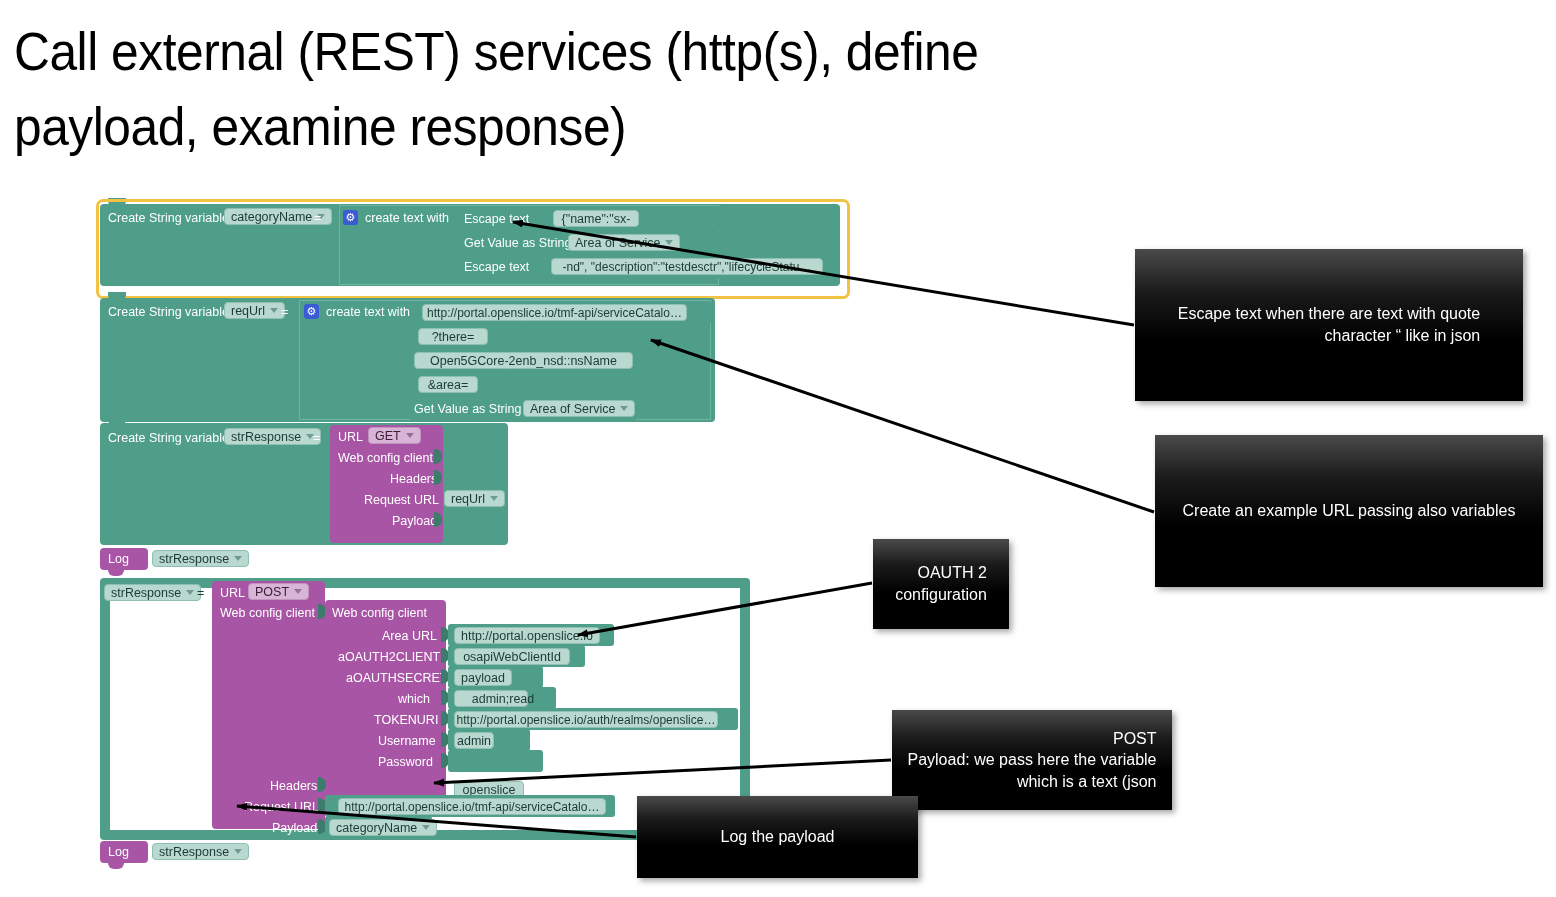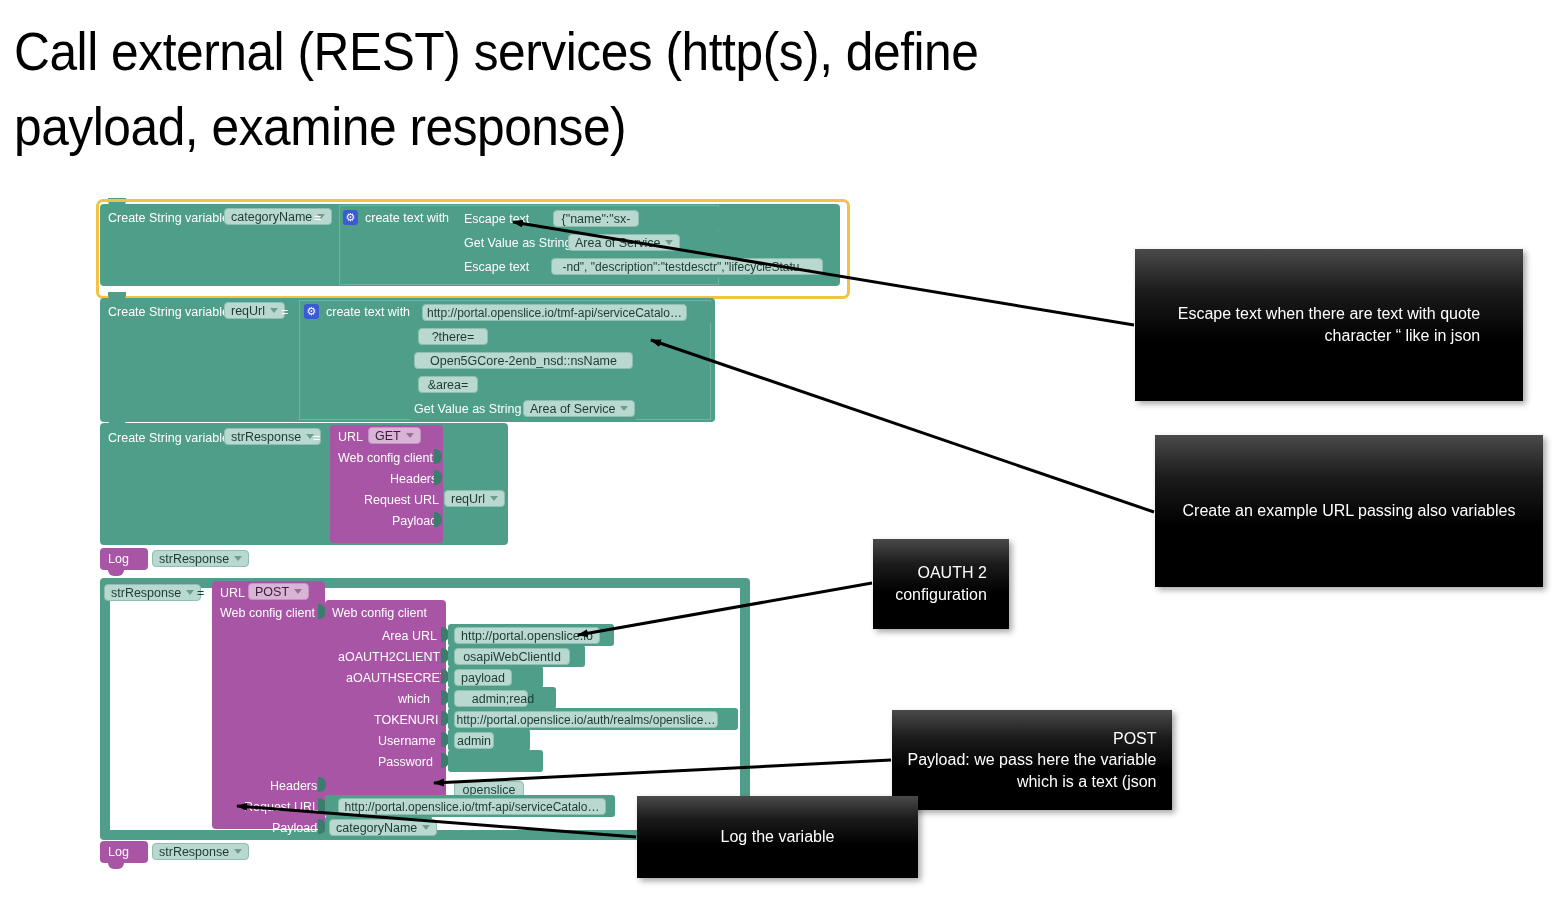--- a/index.html
+++ b/index.html
@@ -272,21 +272,21 @@
 
 <div class="callout" style="left:1155px;top:435px;width:388px;height:152px;">Create an example URL passing also variables</div>
 
 <div class="callout" style="left:873px;top:539px;width:136px;height:90px;">OAUTH 2
 configuration</div>
 
 <div class="callout" style="left:892px;top:710px;width:280px;height:100px;">POST
 Payload: we pass here the variable
 which is a text (json</div>
 
-<div class="callout" style="left:637px;top:796px;width:281px;height:82px;">Log the variable</div>
+<div class="callout" style="left:637px;top:796px;width:281px;height:82px;">Log the payload</div>
 
 <svg id="arrow-layer" viewBox="0 0 1556 897" xmlns="http://www.w3.org/2000/svg">
   <defs>
     <marker id="ah" markerWidth="12" markerHeight="12" refX="10" refY="4" orient="auto" markerUnits="userSpaceOnUse">
       <path d="M0,0 L11,4 L0,8 z" fill="#000000"></path>
     </marker>
   </defs>
 
   <line x1="1134" y1="325" x2="513" y2="222" stroke="#000000" stroke-width="3" marker-end="url(#ah)"></line>
 

